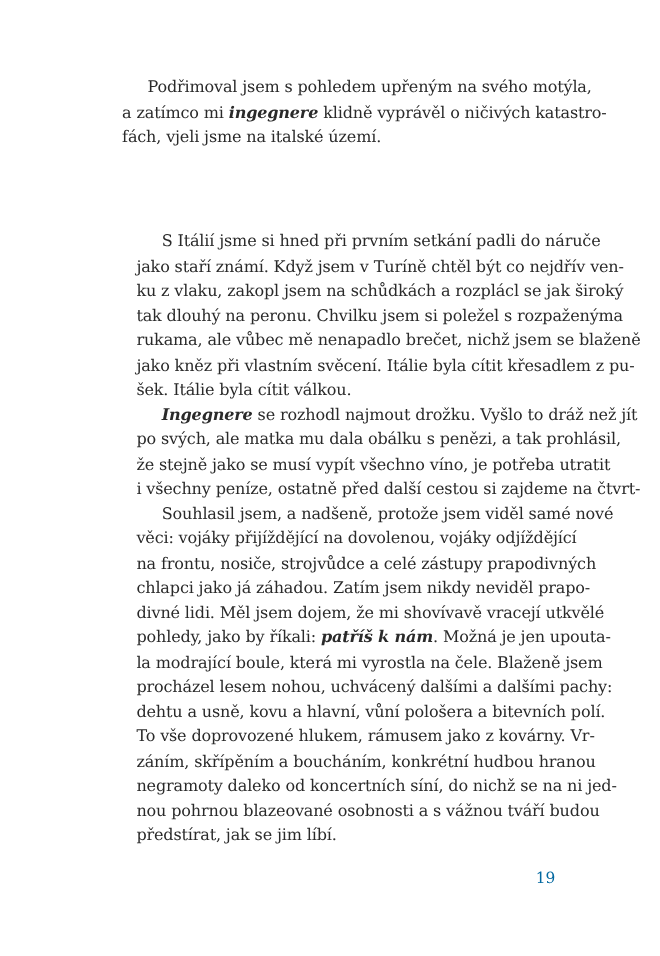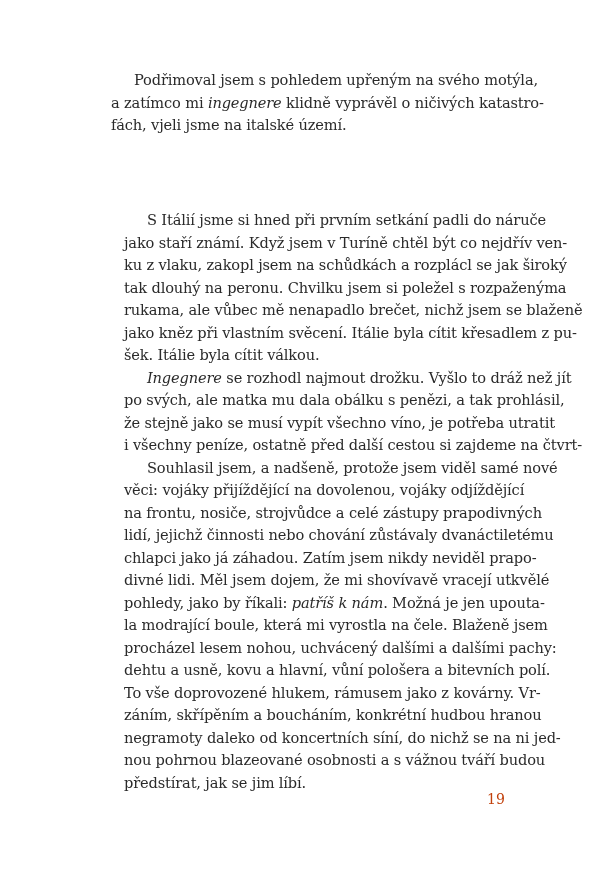--- a/index.html
+++ b/index.html
@@ -40,27 +40,28 @@
       overflow: visible;
     }
     .line.last {
       text-align-last: left;
     }
     .line.indent {
       padding-left: 23px;
     }
     .it {
       font-style: italic;
+      font-weight: bold;
     }
     .page-number {
       position: absolute;
       left: 487px;
       top: 791px;
       font-size: 14px;
-      color: #c2410c;
+      color: #0369a1;
       font-family: "DejaVu Serif", "Liberation Serif", serif;
     }
   </style>
 </head>
 <body>
 
 <div class="page">
   <div class="text-block block-1">
       <div>
         <span class="line indent"><span>Podřimoval jsem s pohledem upřeným na svého motýla,</span></span>
@@ -81,21 +82,20 @@
       <div>
         <span class="line indent"><span class="it">Ingegnere</span><span> se rozhodl najmout drožku. Vyšlo to dráž než jít</span></span>
         <span class="line"><span>po svých, ale matka mu dala obálku s penězi, a tak prohlásil,</span></span>
         <span class="line"><span>že stejně jako se musí vypít všechno víno, je potřeba utratit</span></span>
         <span class="line"><span>i všechny peníze, ostatně před další cestou si zajdeme na čtvrt-</span></span>
       </div>
       <div>
         <span class="line indent"><span>Souhlasil jsem, a nadšeně, protože jsem viděl samé nové</span></span>
         <span class="line"><span>věci: vojáky přijíždějící na dovolenou, vojáky odjíždějící</span></span>
         <span class="line"><span>na frontu, nosiče, strojvůdce a celé zástupy prapodivných</span></span>
-        <span class="line"><span>lidí, jejichž činnosti nebo chování zůstávaly dvanáctiletému</span></span>
         <span class="line"><span>chlapci jako já záhadou. Zatím jsem nikdy neviděl prapo-</span></span>
         <span class="line"><span>divné lidi. Měl jsem dojem, že mi shovívavě vracejí utkvělé</span></span>
         <span class="line"><span>pohledy, jako by říkali: </span><span class="it">patříš k nám</span><span>. Možná je jen upouta-</span></span>
         <span class="line"><span>la modrající boule, která mi vyrostla na čele. Blaženě jsem</span></span>
         <span class="line"><span>procházel lesem nohou, uchvácený dalšími a dalšími pachy:</span></span>
         <span class="line"><span>dehtu a usně, kovu a hlavní, vůní pološera a bitevních polí.</span></span>
         <span class="line"><span>To vše doprovozené hlukem, rámusem jako z kovárny. Vr-</span></span>
         <span class="line"><span>záním, skřípěním a boucháním, konkrétní hudbou hranou</span></span>
         <span class="line"><span>negramoty daleko od koncertních síní, do nichž se na ni jed-</span></span>
         <span class="line"><span>nou pohrnou blazeované osobnosti a s vážnou tváří budou</span></span>

